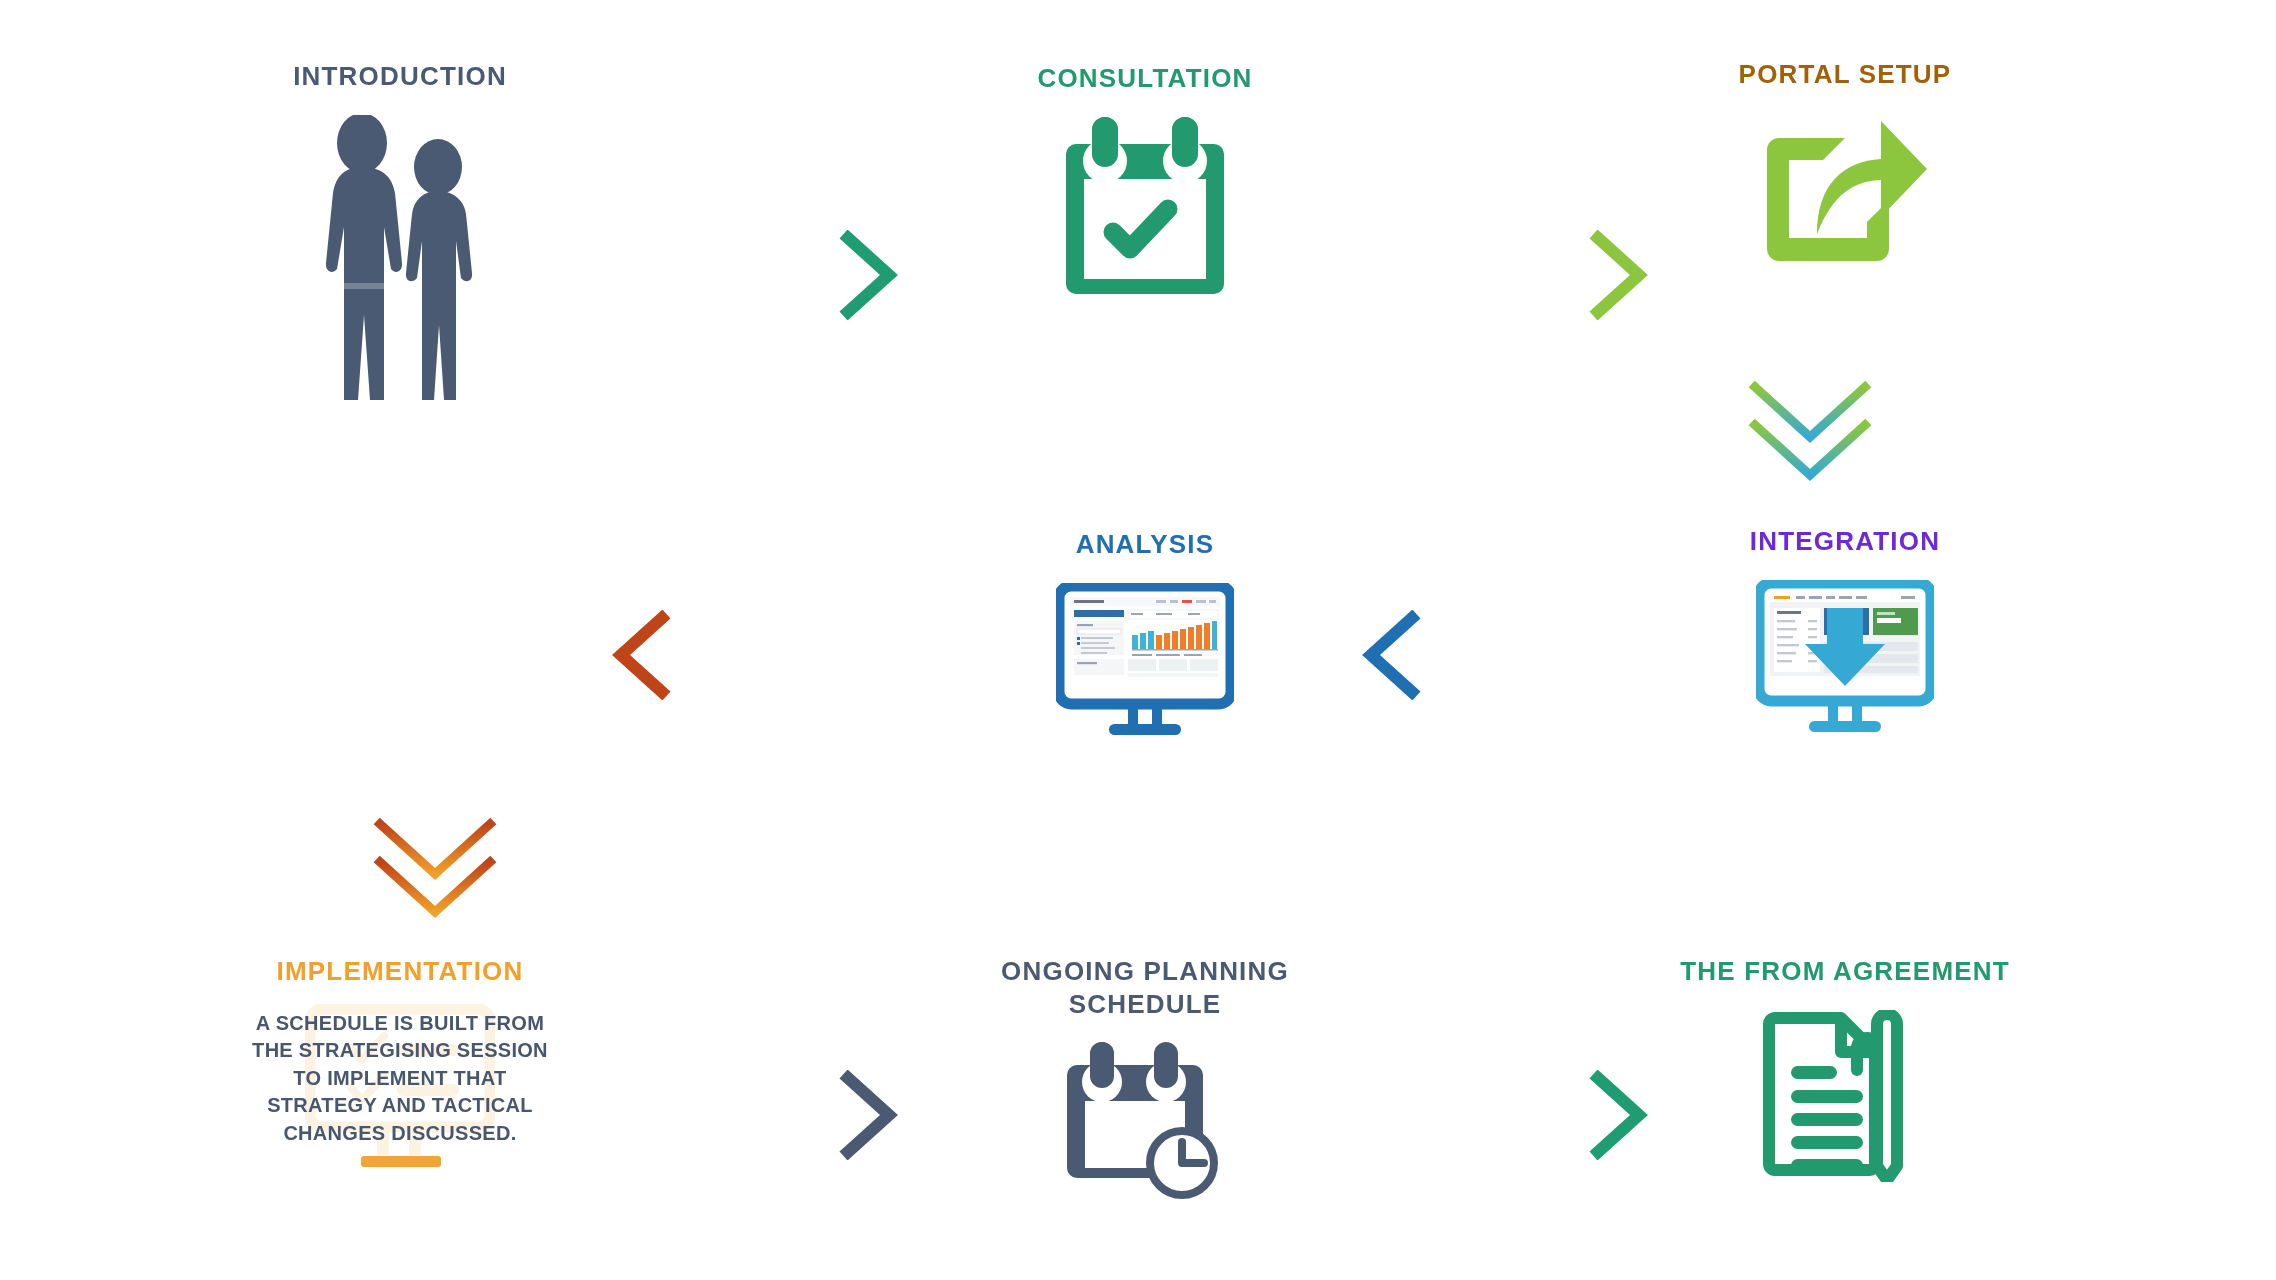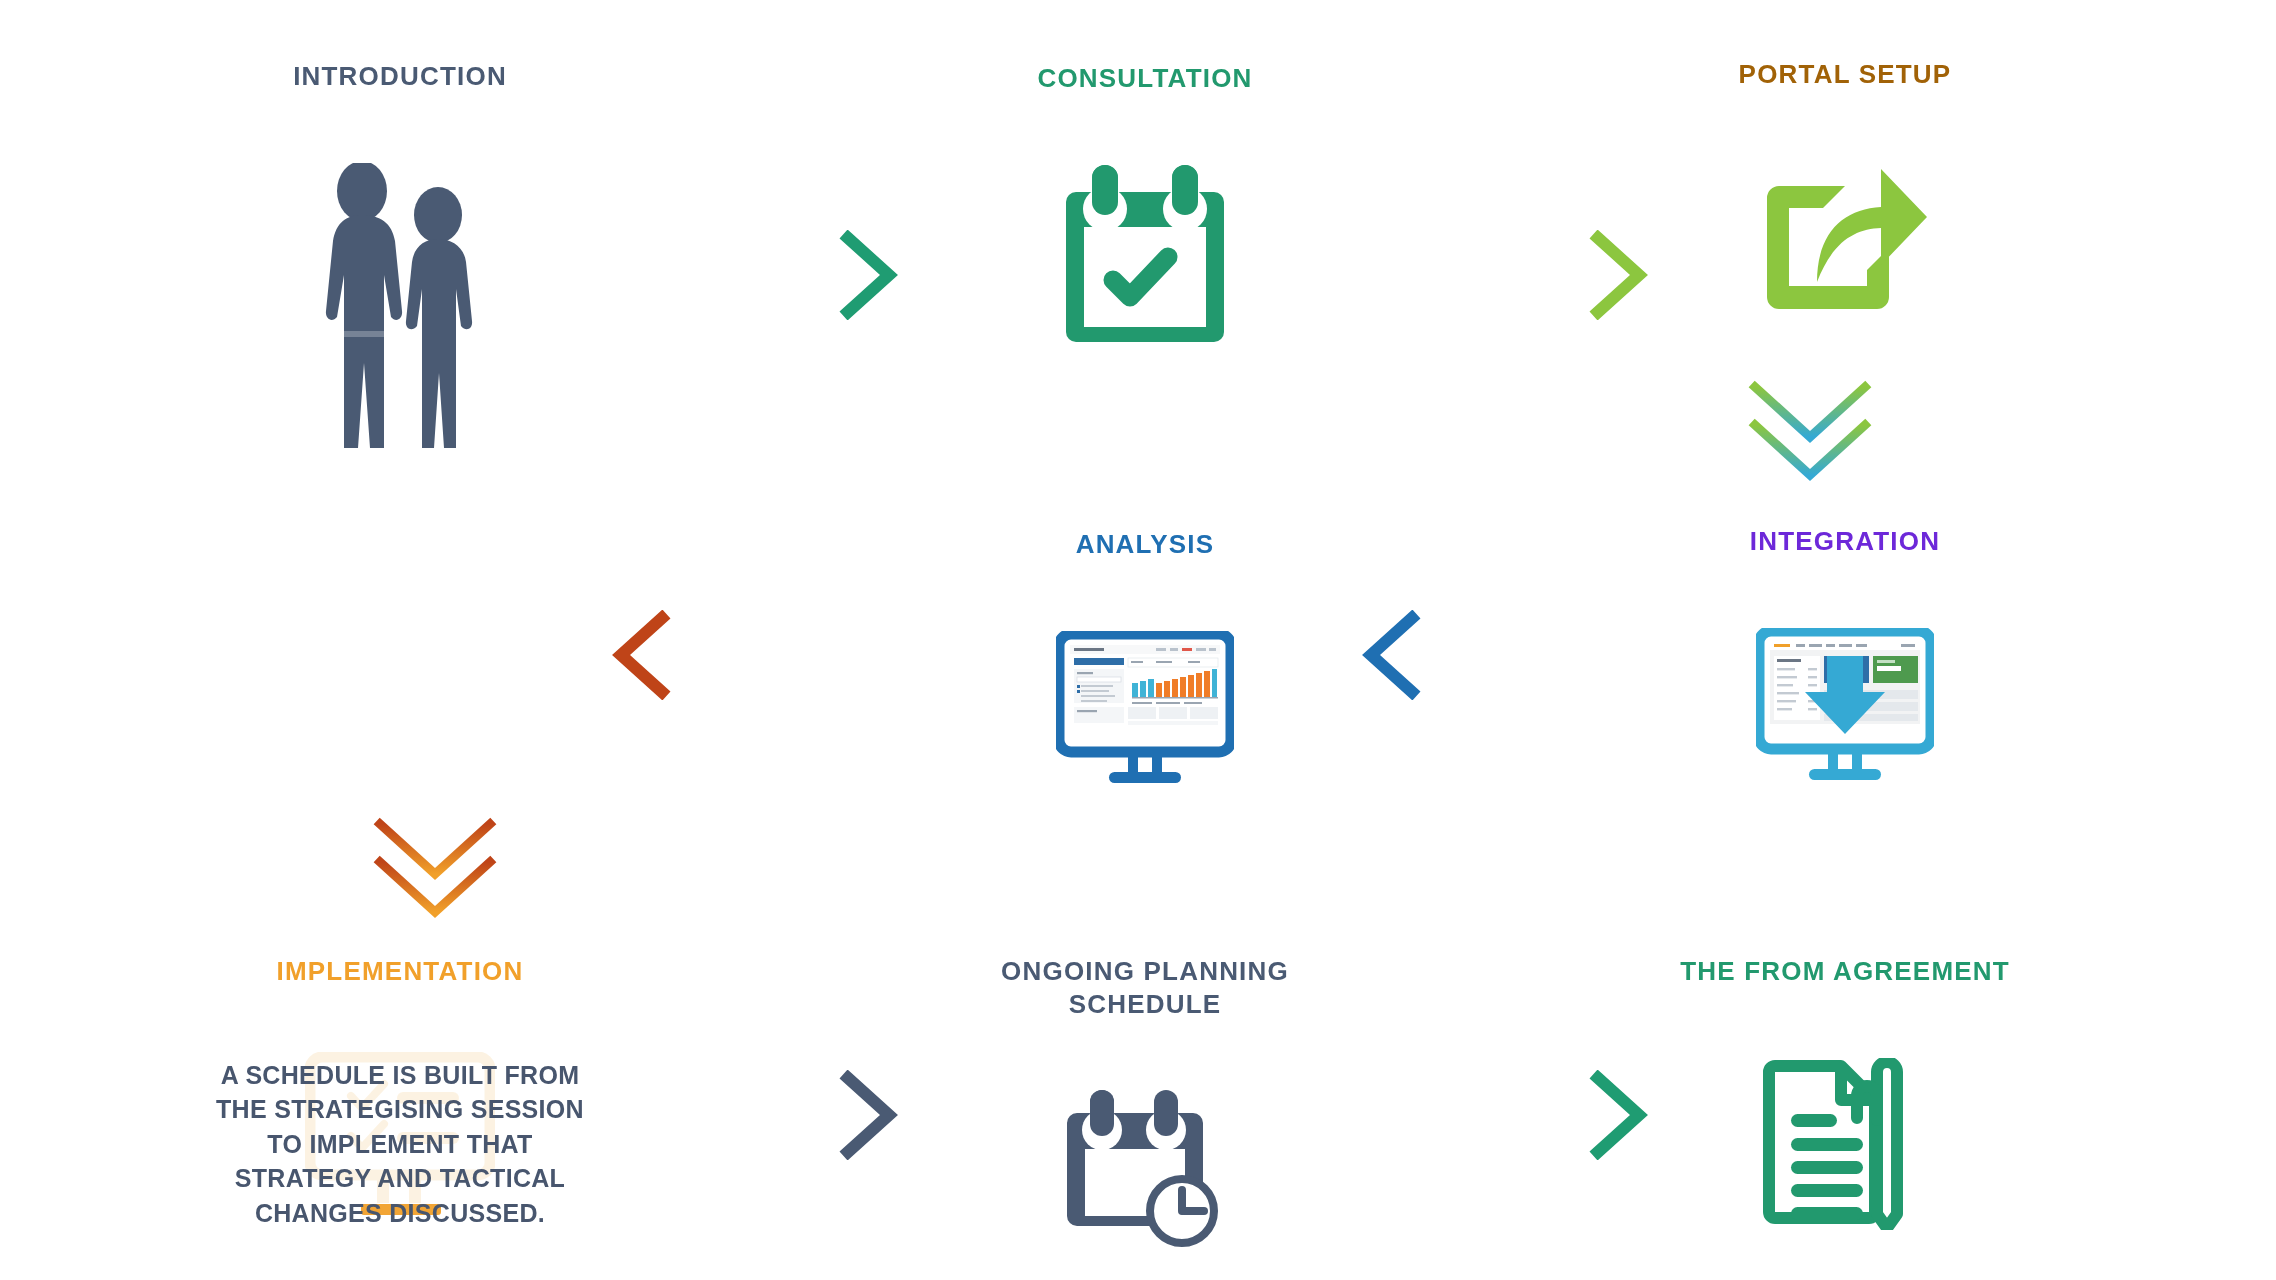--- a/index.html
+++ b/index.html
@@ -19,42 +19,41 @@
     width: 2276px;
     height: 1280px;
     background: #ffffff;
   }
   .node {
     position: absolute;
     display: flex;
     flex-direction: column;
     align-items: center;
     text-align: center;
-    gap: 48px;
   }
   .node-title {
     font-weight: bold;
     font-size: 26px;
     letter-spacing: 1.2px;
     line-height: 1.25;
     white-space: pre-line;
     margin: 0 0 22px 0;
     font-family: "Liberation Sans", sans-serif;
   }
   .icon-wrap {
     display: flex;
     align-items: center;
     justify-content: center;
   }
   .connector {
     position: absolute;
   }
   .body-text {
     font-weight: bold;
-    font-size: 25px;
+    font-size: 20px;
     line-height: 1.38;
     letter-spacing: 0.3px;
     color: #48566e;
     white-space: pre-line;
     position: relative;
     z-index: 2;
   }
   .watermark {
     position: absolute;
     z-index: 1;

